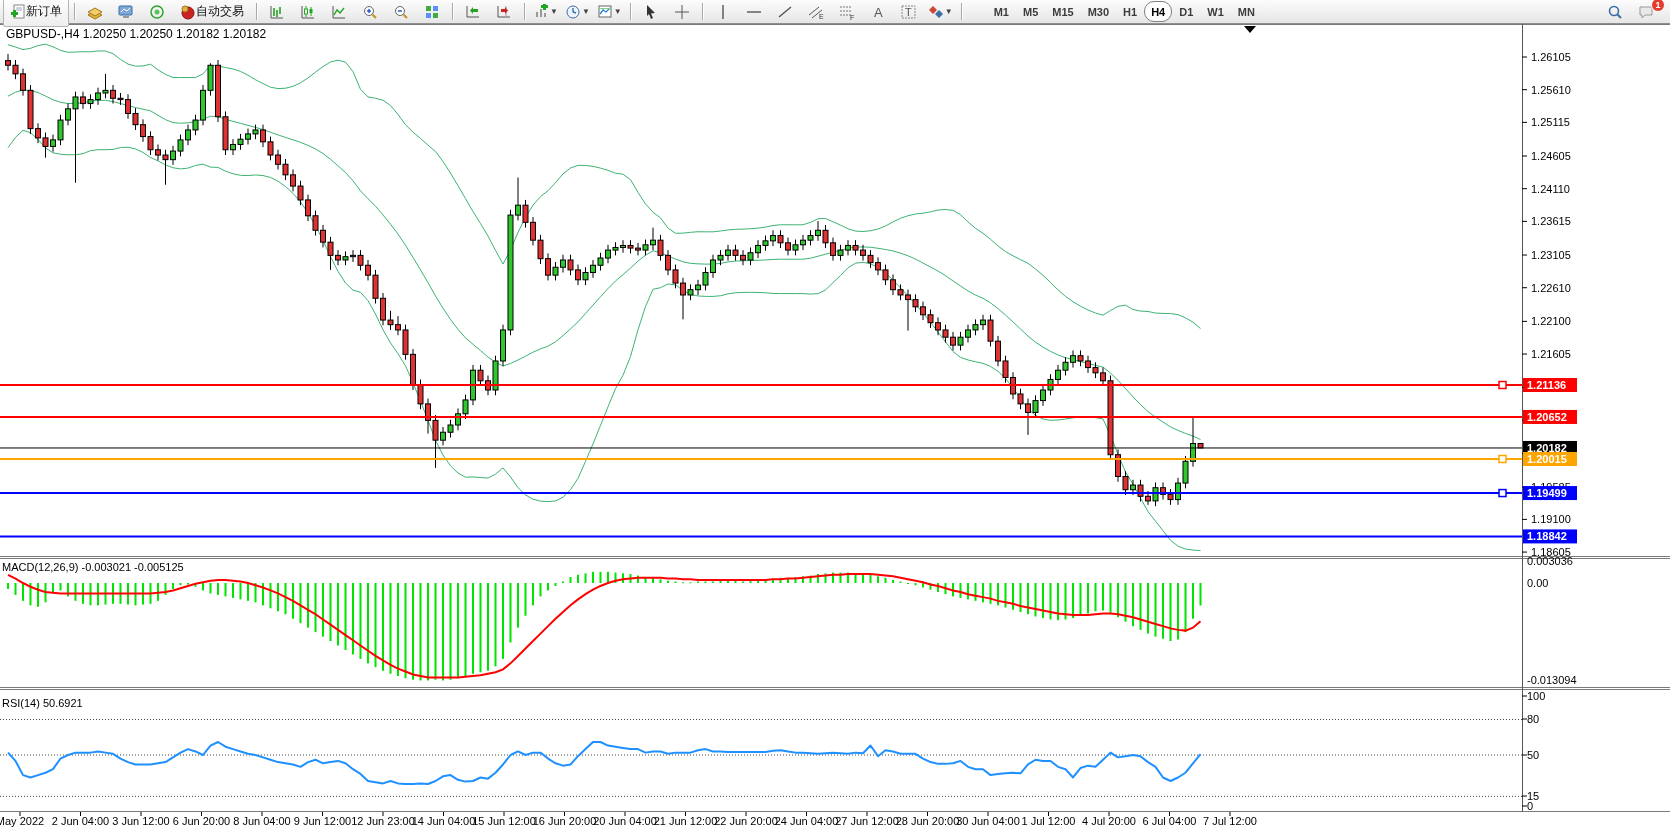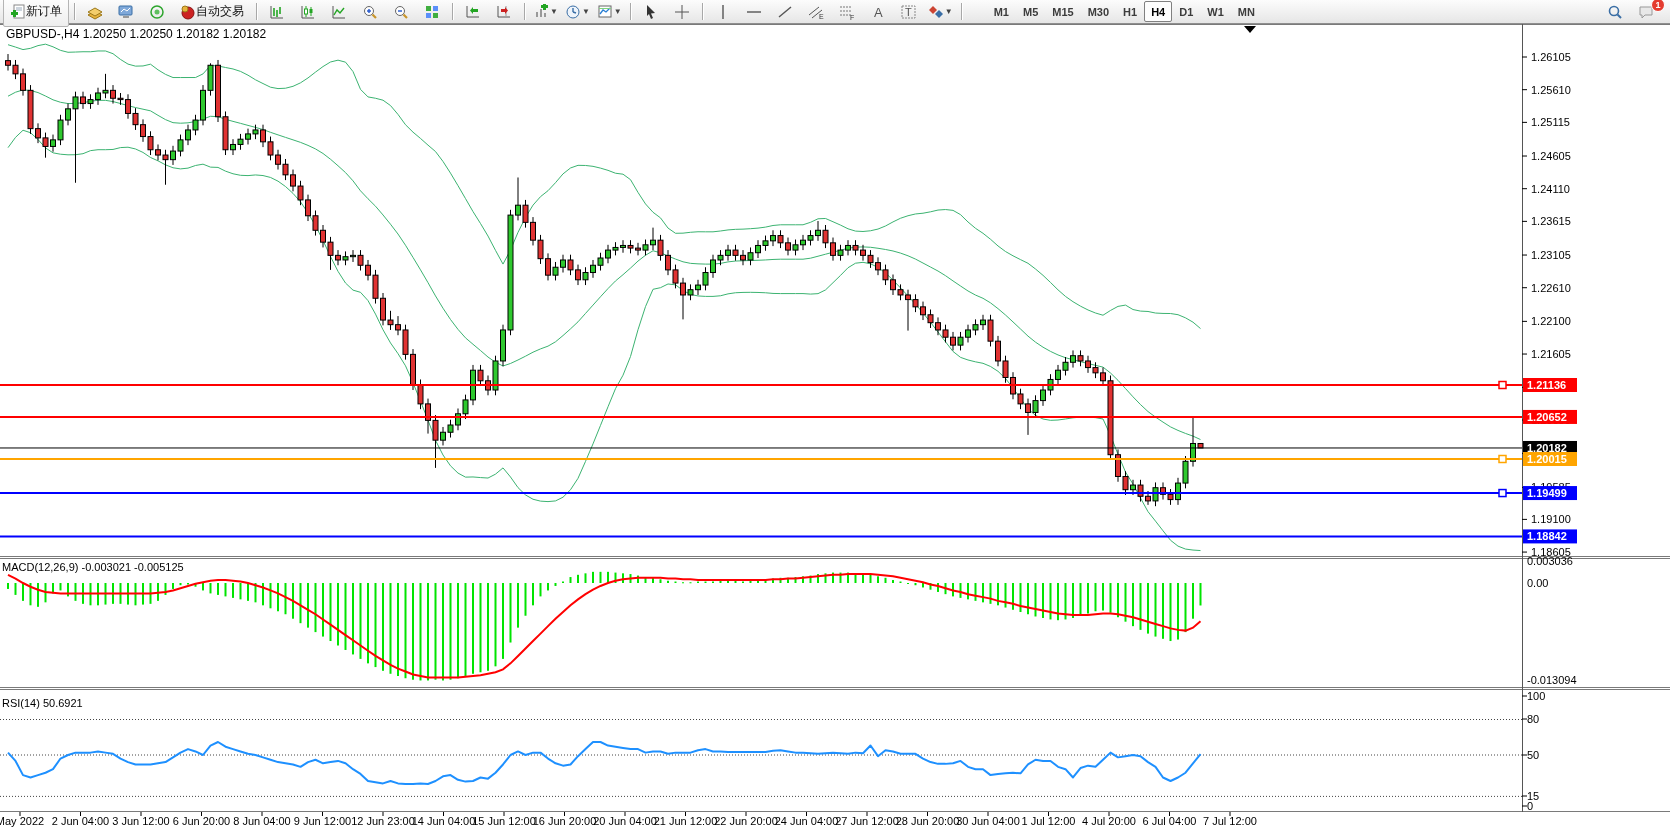--- a/index.html
+++ b/index.html
@@ -10,21 +10,21 @@
            display:flex;align-items:center;padding:0 3px;box-sizing:border-box;gap:1px}
   .tbtn{height:21px;min-width:24px;display:flex;align-items:center;justify-content:center;
         background:transparent;border:1px solid transparent;padding:0 2px;cursor:default}
   .tbtn.txt{padding:4px 6px;gap:0;font-size:12px;color:#111;border:1px solid #b5b5b5;
             background:linear-gradient(#ffffff,#eeeeee);border-radius:2px}
   .sep{width:1px;height:17px;background:#a8a8a8;margin:0 4px;box-shadow:1px 0 0 #fff}
   .caret{font-size:8px;color:#444;margin-left:1px}
   .tf-group{display:flex;margin-left:20px}
   .tfb{height:19px;padding:0 6px;font-size:11px;font-weight:bold;color:#3c3c3c;
        display:flex;align-items:center;border:1px solid transparent}
-  .tfb.on{background:#fdfdfd;border:1px solid #808080;border-radius:2px;color:#000}
+  .tfb.on{background:#fdfdfd;border:1px solid #808080;border-radius:10px;color:#000}
   .spacer{flex:1}
   .chatwrap{position:relative;margin-right:6px}
   .badge{position:absolute;top:-3px;right:-5px;background:#e43b2f;border:1px solid #fff;
          border-radius:50%;width:12px;height:12px;color:#fff;font-size:9px;
          line-height:12px;text-align:center;font-weight:bold}
   svg text{font-family:"Liberation Sans",sans-serif}
   #cv{position:absolute;top:0;left:0}
 </style>
 </head>
 <body>

